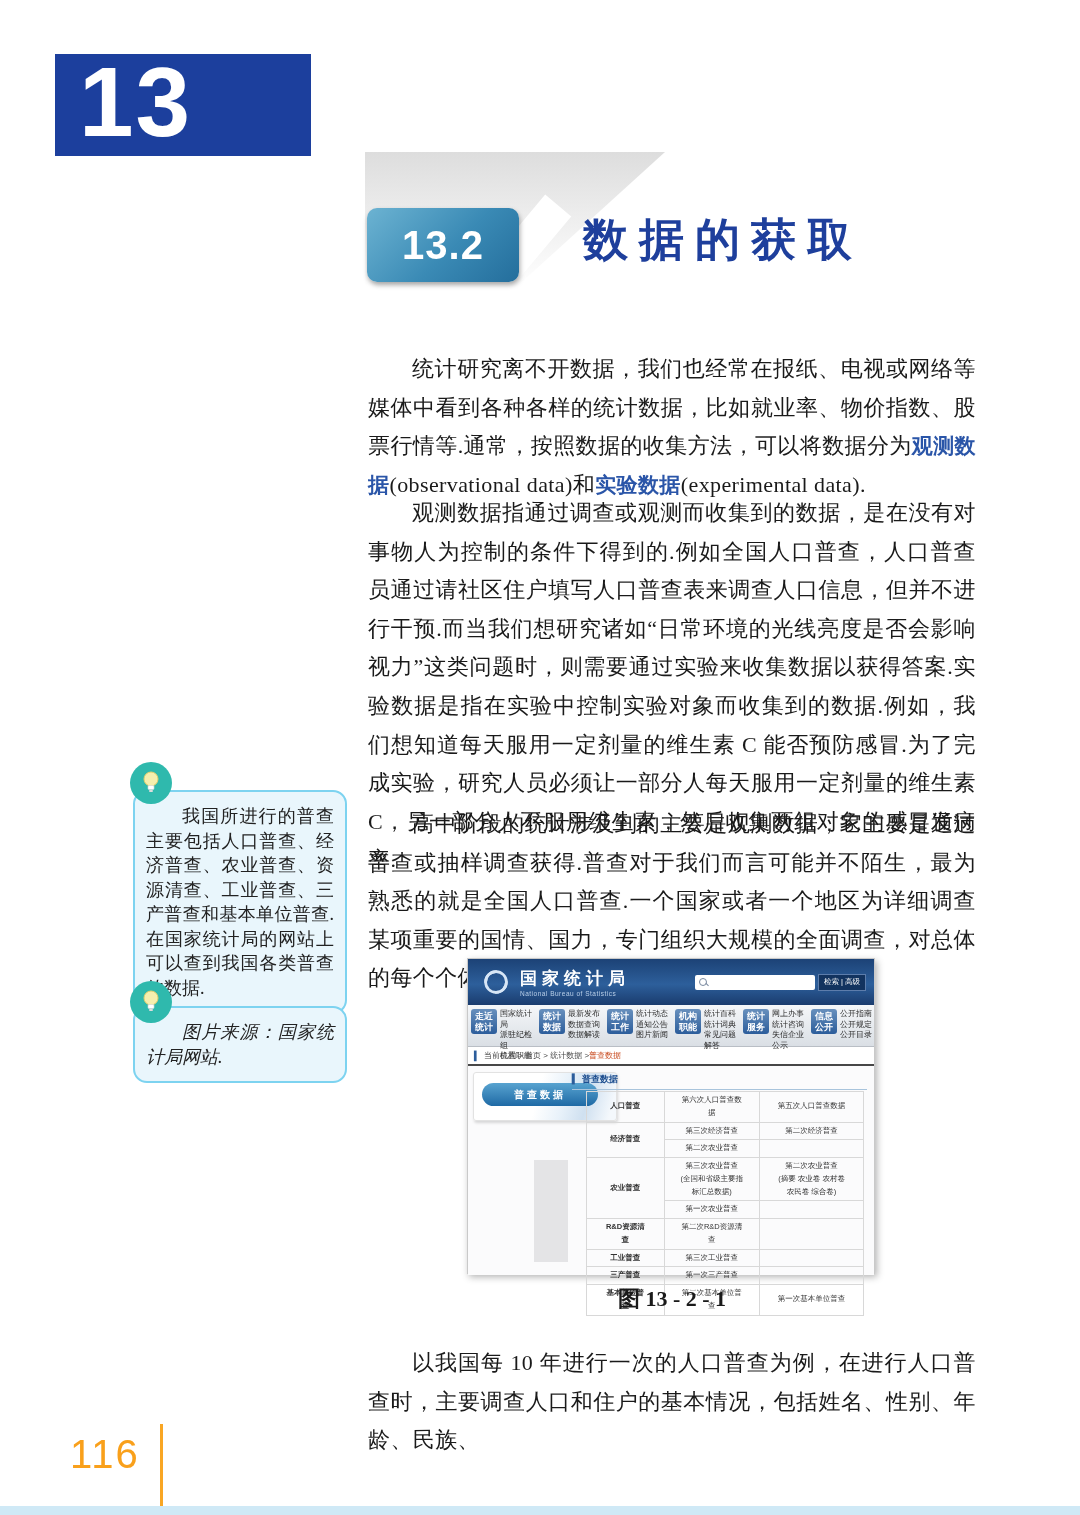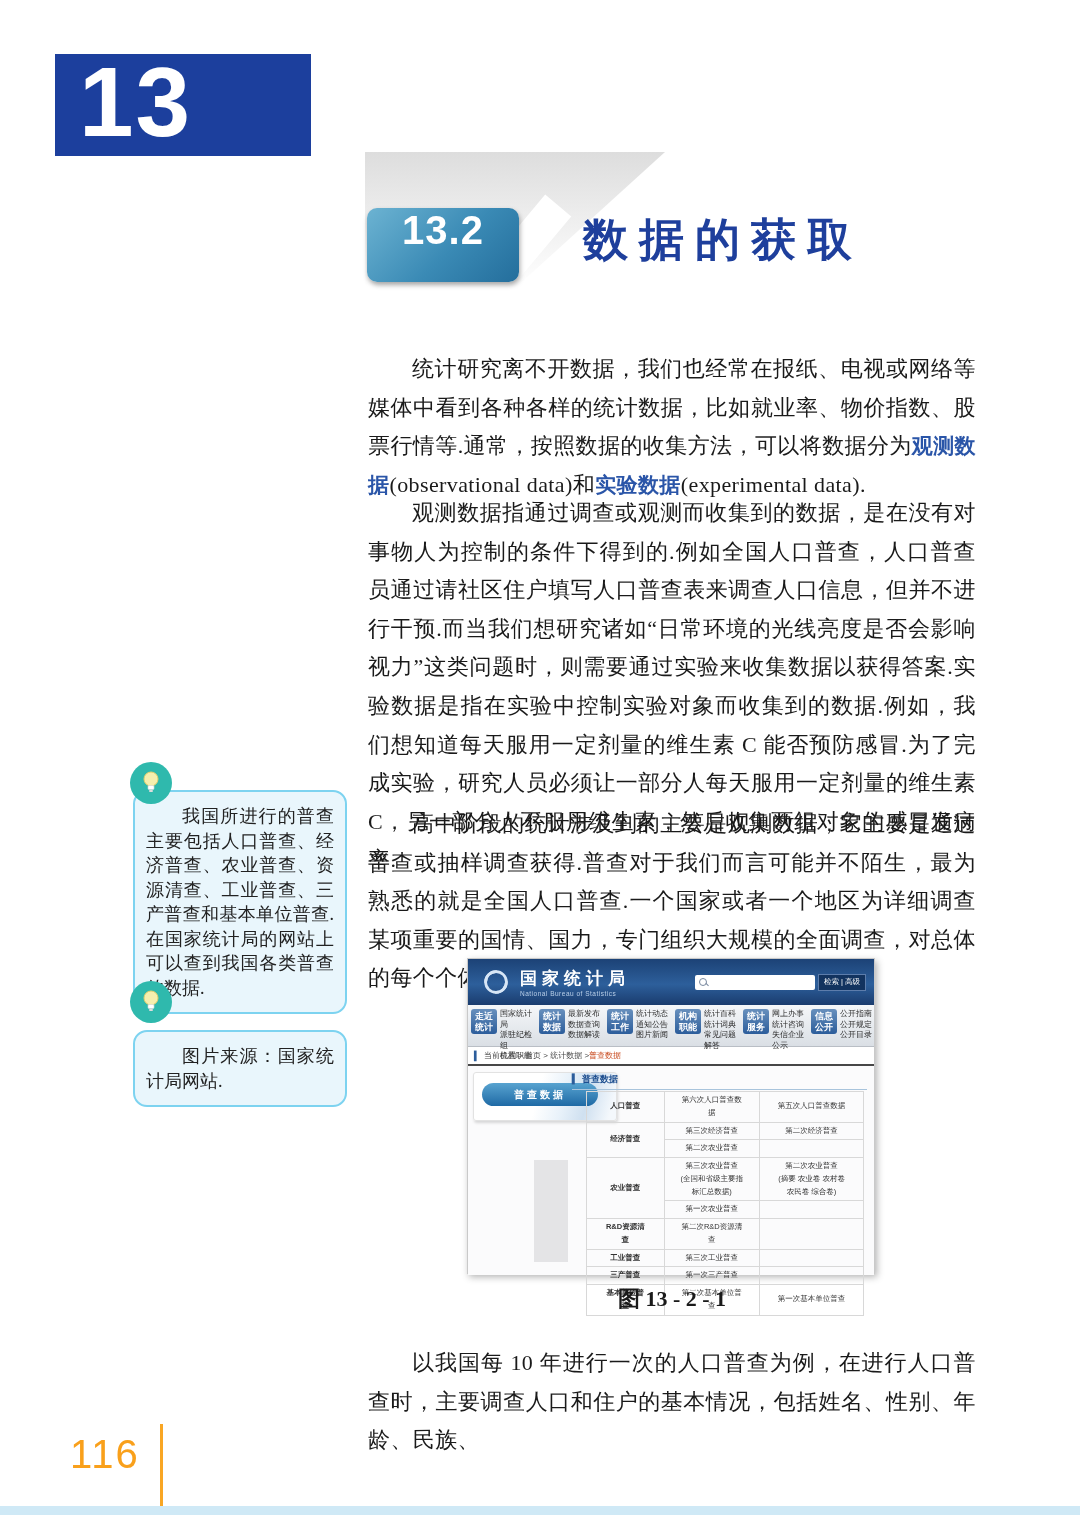--- a/index.html
+++ b/index.html
@@ -16,37 +16,37 @@
   .chapter-label { position:absolute; left:20px; top:28px; color:#1c3f9d; font:bold 20px "Liberation Sans", sans-serif; letter-spacing:4px; }
 
   
   .sec-wrap { position:absolute; left:365px; top:150px; width:620px; height:168px; }
   .sec-wedge { position:absolute; left:0; top:2px; width:300px; height:158px;
                background:linear-gradient(180deg,#dddddd 0%,#efefef 45%,#ffffff 85%);
                clip-path:polygon(0 0,100% 0,42% 100%,0 100%); }
   .sec-slash { position:absolute; left:128px; top:38px; width:34px; height:150px; background:#ffffff; transform:rotate(40deg); }
   .sec-box { position:absolute; left:2px; top:58px; width:152px; height:74px; border-radius:10px;
              background:linear-gradient(135deg,#6cb3d2 0%,#3a8ab5 55%,#246e9c 100%);
-             box-shadow:1px 3px 5px rgba(0,0,0,0.35); display:flex; justify-content:center; }
+             box-shadow:1px 3px 5px rgba(0,0,0,0.35); display:flex; align-items:center; justify-content:center; }
   .sec-num { color:#fff; font:bold 40px "Liberation Sans", sans-serif; letter-spacing:1px; }
   .sec-title { position:absolute; left:218px; top:60px; color:#1e3f9c; font:bold 45px "Liberation Sans", sans-serif; letter-spacing:11px;text-align:right; }
 
   
   .para { position:absolute; left:368px; width:608px; font-size:22px; line-height:38.6px;
           text-align:justify; text-indent:2em; letter-spacing:0.4px; }
   .p1 { top:328px; } .p2 { top:472px; } .p3 { top:783px; } .p4 { top:1322px; }
   .kw { color:#2a55a8; font-family:"Liberation Sans", sans-serif; font-weight:bold; font-size:21px; }
   .census-link { color:#2a55a8; font-family:"Liberation Sans", sans-serif; font-weight:bold; font-size:21px;
                  text-decoration:underline; text-underline-offset:4px; }
 
   
   .note { position:absolute; left:133px; width:188px; background:#e9f6fc; border:2px solid #7dd3f0;
           border-radius:14px; padding:12px 11px; font-size:18px; line-height:24.5px; color:#222;
           text-align:justify; text-indent:2em; }
-  .note1 { top:790px; } .note2 { top:1030px; }
+  .note1 { top:790px; } .note2 { top:1006px;font-style:italic; }
   .bulb { position:absolute; width:42px; height:42px; border-radius:50%; background:#2fb9ad; z-index:2;
           display:flex; align-items:center; justify-content:center; }
   .bulb1 { left:130px; top:762px; } .bulb2 { left:130px; top:981px; }
 
   
   .shot { position:absolute; left:467px; top:958px; width:408px; height:316px; background:#fff;
           border:1px solid #c9c9c9; box-shadow:2px 3px 7px rgba(0,0,0,0.30);
           font-family:"Liberation Sans", sans-serif; box-sizing:border-box; }
   .shot-header { position:relative; height:46px; background:linear-gradient(180deg,#1c4276 0%,#2d5f9b 55%,#1a3c6e 100%);
                  display:flex; align-items:center; }

